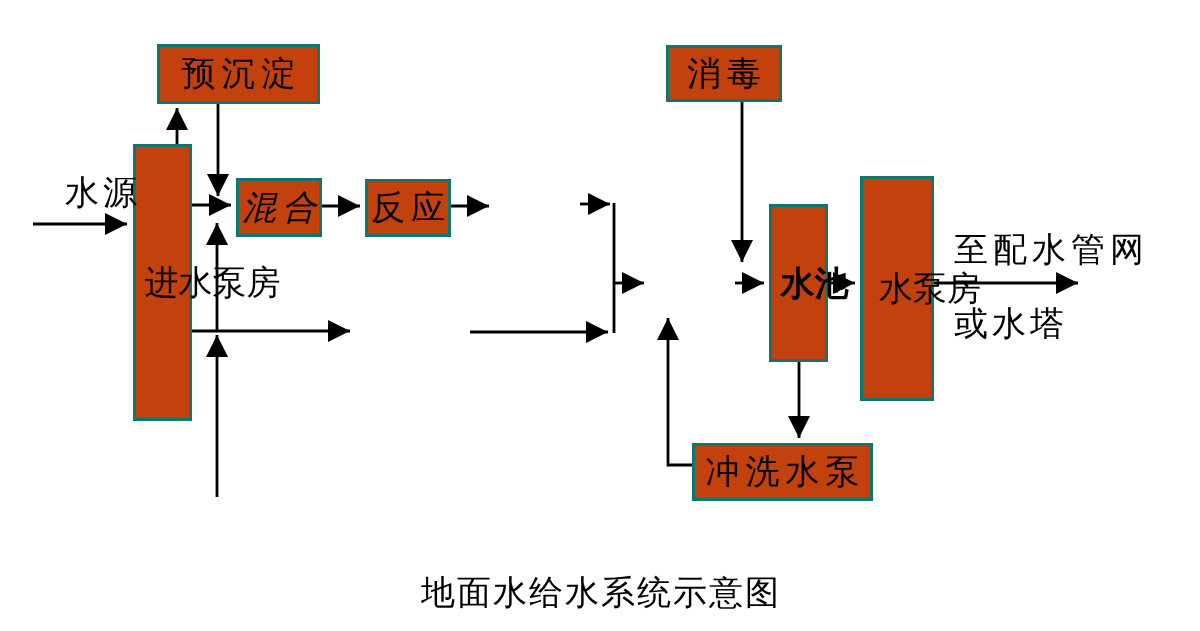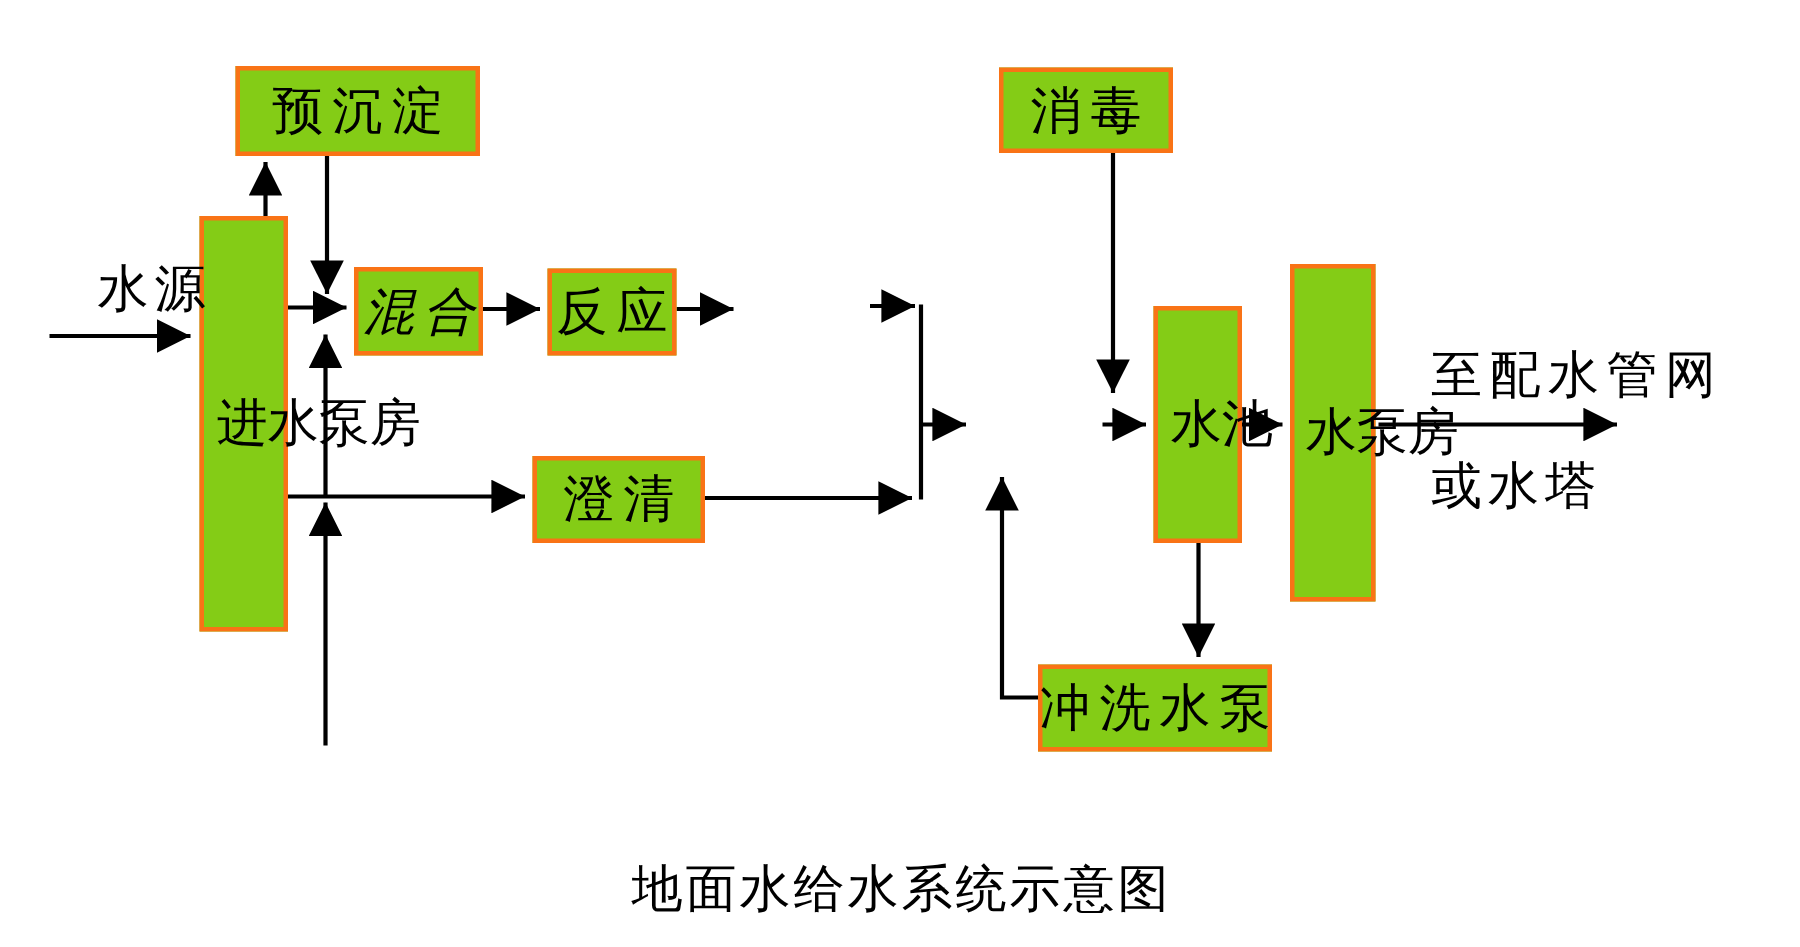--- a/index.html
+++ b/index.html
@@ -4,21 +4,21 @@
 <style>
   html,body { margin:0; padding:0; background:#ffffff; }
   #canvas {
     position:relative; width:1200px; height:631px; background:#ffffff;
     font-family:"Liberation Serif","DejaVu Serif",serif; color:#000;
     overflow:hidden;
   }
   #wires { position:absolute; left:0; top:0; width:1200px; height:631px; }
   .box {
     position:absolute; box-sizing:border-box;
-    border:3px solid #f97316; background:#84cc16;
+    border:3px solid #0f766e; background:#c2410c;
     display:flex; align-items:center; justify-content:center;
     font-size:34px; letter-spacing:6px; text-indent:6px; white-space:nowrap;
   }
   .vtext {
     display:block; width:36px; word-break:break-all;
     line-height:45px; text-align:center; letter-spacing:0; text-indent:0;
   }
   .freelabel {
     position:absolute; font-size:34px; white-space:nowrap;margin-left:32px;
   }
@@ -82,34 +82,33 @@
 
   <div class="box" style="left:133px; top:144px; width:59px; height:277px;">
       <span class="vtext">进水泵房</span>
     </div>
 
   <div class="box" style="left:236px; top:178px; width:86px; height:59px;font-style:italic;">混合</div>
 
   <div class="box" style="left:365px; top:179px; width:86px; height:58px;">反应</div>
 
 
-  <div class="box" style="left:355px; top:304px; width:115px; height:58px;">澄清</div>
 
   <div class="box" style="left:666px; top:45px; width:116px; height:57px;">消毒</div>
 
 
-  <div class="box" style="left:769px; top:204px; width:59px; height:158px;">
+  <div class="box" style="left:769px; top:204px; width:59px; height:158px;font-weight:bold;">
       <span class="vtext">水池</span>
     </div>
 
-  <div class="box" style="left:860px; top:176px; width:57px; height:225px;">
+  <div class="box" style="left:860px; top:176px; width:74px; height:225px;">
       <span class="vtext">水泵房</span>
     </div>
 
-  <div class="box" style="left:692px; top:443px; width:156px; height:58px;">冲洗水泵</div>
+  <div class="box" style="left:692px; top:443px; width:181px; height:58px;">冲洗水泵</div>
 
   <div class="freelabel" style="left:33px; top:170px; letter-spacing:4px;">水源</div>
 
 
   <div class="freelabel" style="left:922px; top:227px; letter-spacing:5px;">至配水管网</div>
 
   <div class="freelabel" style="left:922px; top:301px; letter-spacing:4px;">或水塔</div>
 
   <div class="caption" style="left:421px; top:570px;">地面水给水系统示意图</div>
 

